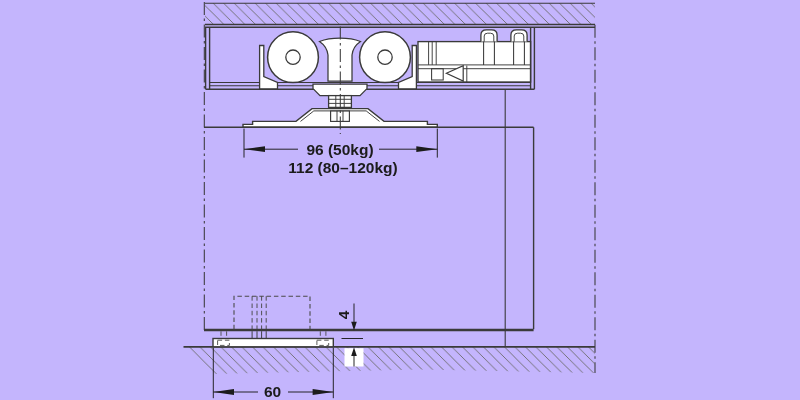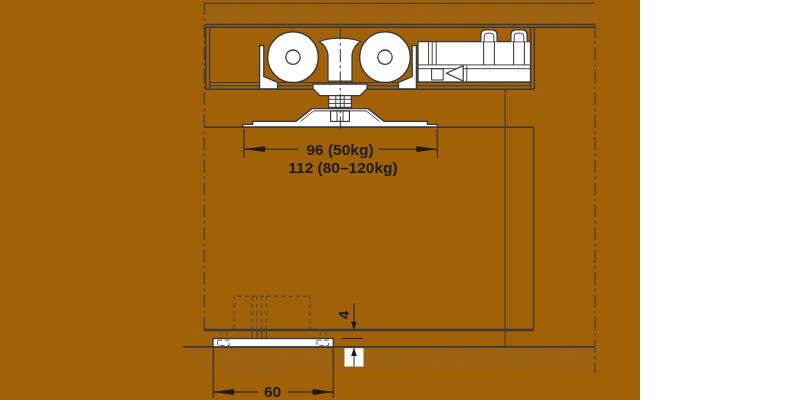--- a/index.html
+++ b/index.html
@@ -1,16 +1,16 @@
 <!DOCTYPE html>
 <html><head>
 <meta charset="utf-8">
 <style>
   html,body{margin:0;padding:0;background:#ffffff;}
-  .stage{position:relative;width:640px;height:400px;background:#a16207;overflow:hidden;
+  .stage{position:relative;width:800px;height:400px;background:#c4b5fd;overflow:hidden;
          font-family:"Liberation Sans", sans-serif;text-decoration:underline;}
   svg{display:block}
   .ln   {stroke:#3a3a3a;fill:none;}
   .lnf  {stroke:#3a3a3a;fill:#ffffff;}
   .thin {stroke:#3a3a3a;fill:none;stroke-width:0.95;}
   .dimln{stroke:#1c1c1c;fill:none;stroke-width:0.95;}
   .arrow{fill:#1c1c1c;stroke:none;}
   .dashdot{stroke:#3a3a3a;fill:none;stroke-width:1.05;stroke-dasharray:13 3.5 2.5 3.5;}
   .hidden{stroke:#4a4a4a;fill:none;stroke-dasharray:4.5 2.8;}
   .dim-text{font-weight:bold;font-size:15.5px;fill:#1c1c1c;text-anchor:middle;

